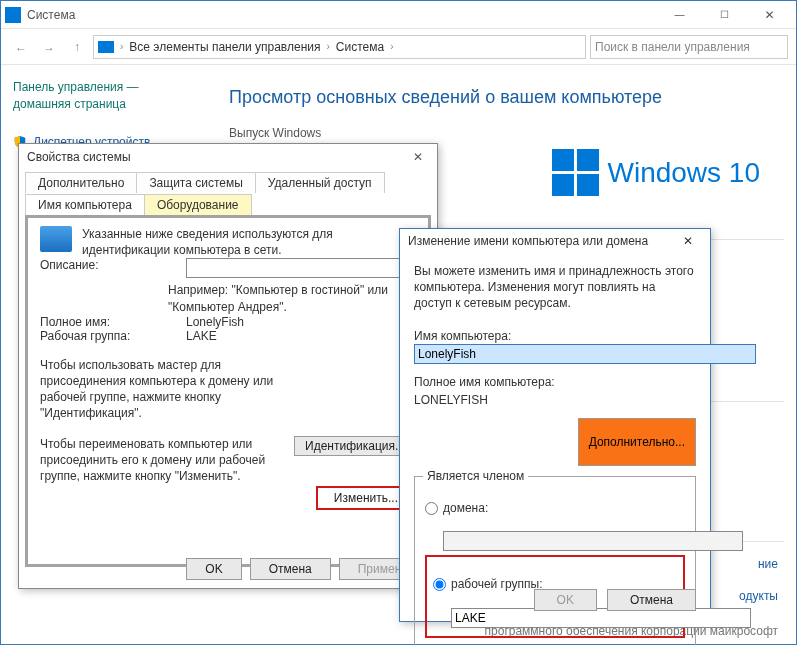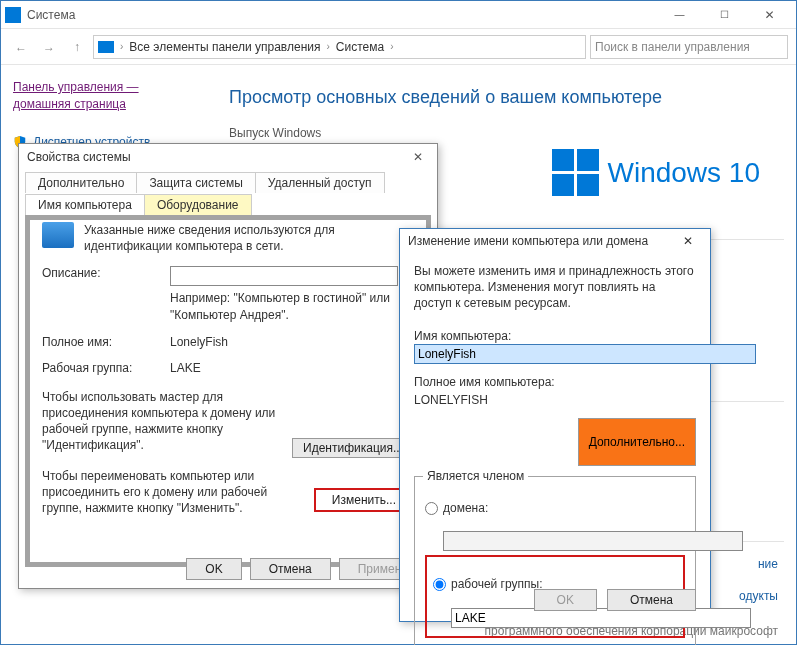--- a/index.html
+++ b/index.html
@@ -19,21 +19,21 @@
 .sys-toolbar { height: 36px; display: flex; align-items: center; padding: 2px 8px; gap: 4px; border-bottom: 1px solid #e5e5e5; }
 .navbtn { width: 24px; height: 24px; border-radius: 2px; display: flex; align-items: center; justify-content: center; color: #888; }
 .crumbbox { flex: 1; border: 1px solid #ccc; height: 24px; display: flex; align-items: center; padding: 0 4px; gap: 6px; }
 .crumbbox .pc-icon { width: 16px; height: 12px; background: #0078d7; }
 .crumbbox .crumb { color: #333; }
 .crumbbox .sep { color: #888; font-size: 10px; }
 .searchbox { width: 198px; border: 1px solid #ccc; height: 24px; display: flex; align-items: center; padding: 0 4px; color: #888; }
 
 .sys-body { display: flex; height: calc(100% - 64px); }
 .sys-side { width: 210px; padding: 14px 12px; }
-.sys-side .cphome { color: #701a75; line-height: 1.4; text-decoration: underline; }
+.sys-side .cphome { color: #0f766e; line-height: 1.4; }
 .sys-side .devmgr { margin-top: 22px; display: flex; gap: 6px; align-items: center; }
 .sys-side .shield { width: 14px; height: 14px; }
 .sys-side .shield svg { width: 14px; height: 14px; }
 .sys-side .devmgr span { color: #1a5fa3; }
 
 .sys-main { flex: 1; padding: 14px 18px; }
 .sys-main h2 { font-weight: 400; font-size: 18px; color: #1a5fa3; margin: 8px 0 18px 0; }
 .sys-main .edition { color: #555; margin-bottom: 0; }
 .winlogo { position: absolute; right: 36px; top: 148px; display: flex; align-items: center; gap: 8px; }
 .winlogo .sq { display: grid; grid-template-columns: 22px 22px; grid-template-rows: 22px 22px; gap: 3px; }
@@ -45,27 +45,27 @@
 .sp-title { height: 26px; display: flex; align-items: center; padding: 0 8px; color: #333; }
 .sp-title .spacer { flex: 1; }
 .sp-title .close { width: 22px; height: 22px; display: flex; align-items: center; justify-content: center; border: 1px solid transparent; }
 .sp-title .close::before { content: "✕"; color: #555; }
 
 .sp-tabrow { display: flex; padding: 0 6px; margin-top: 2px; }
 .sp-tab { border: 1px solid #ccc; border-bottom: none; padding: 3px 12px; background: #fef9c3; font-size: 12px; color: #333; margin-right: -1px; }
 .sp-tabrow.row1 .sp-tab { background: #fdfdfd; }
 .sp-tabrow.row2 { position: relative; top: -1px; }
 .sp-tab.active { background: #fff; position: relative; z-index: 2; }
-.sp-panel { border: 5px solid #a3a3a3; margin: -1px 6px 6px 6px; height: 352px; padding: 2px 12px; position: relative; }
+.sp-panel { border: 3px solid #a3a3a3; margin: -1px 6px 6px 6px; height: 352px; padding: 8px 12px; position: relative; }
 
 .sp-panel .desc-row { display: flex; gap: 10px; }
 .sp-panel .pc-big { width: 32px; height: 26px; background: linear-gradient(#4aa0e8,#1a6fc0); border-radius: 2px; flex-shrink: 0; }
 .sp-panel .desc-text { color: #333; line-height: 1.35; }
 
-.sp-field { display: flex; gap: 10px; margin-top: 12px; align-items: flex-start; }
+.sp-field { display: flex; gap: 28px; align-items: flex-start; }
 .sp-field .lbl { width: 118px; color: #333; }
 .sp-field .val { color: #333; }
 .sp-field input { width: 228px; height: 20px; border: 1px solid #888; padding: 0 3px; font-size: 12px; }
 .sp-hint { margin-left: 128px; color: #333; margin-top: 4px; line-height: 1.35; }
 
 .sp-para { color: #333; margin-top: 14px; line-height: 1.35; width: 250px; }
 .sp-btn { position: absolute; right: 12px; border: 1px solid #999; background: #e9e9e9; padding: 2px 10px; font-size: 12px; color: #222; }
 .sp-btn.ident { top: 218px; }
 .sp-btn.change { top: 268px; border: 2px solid #d01818; background: #fff; padding: 3px 16px; }
 

